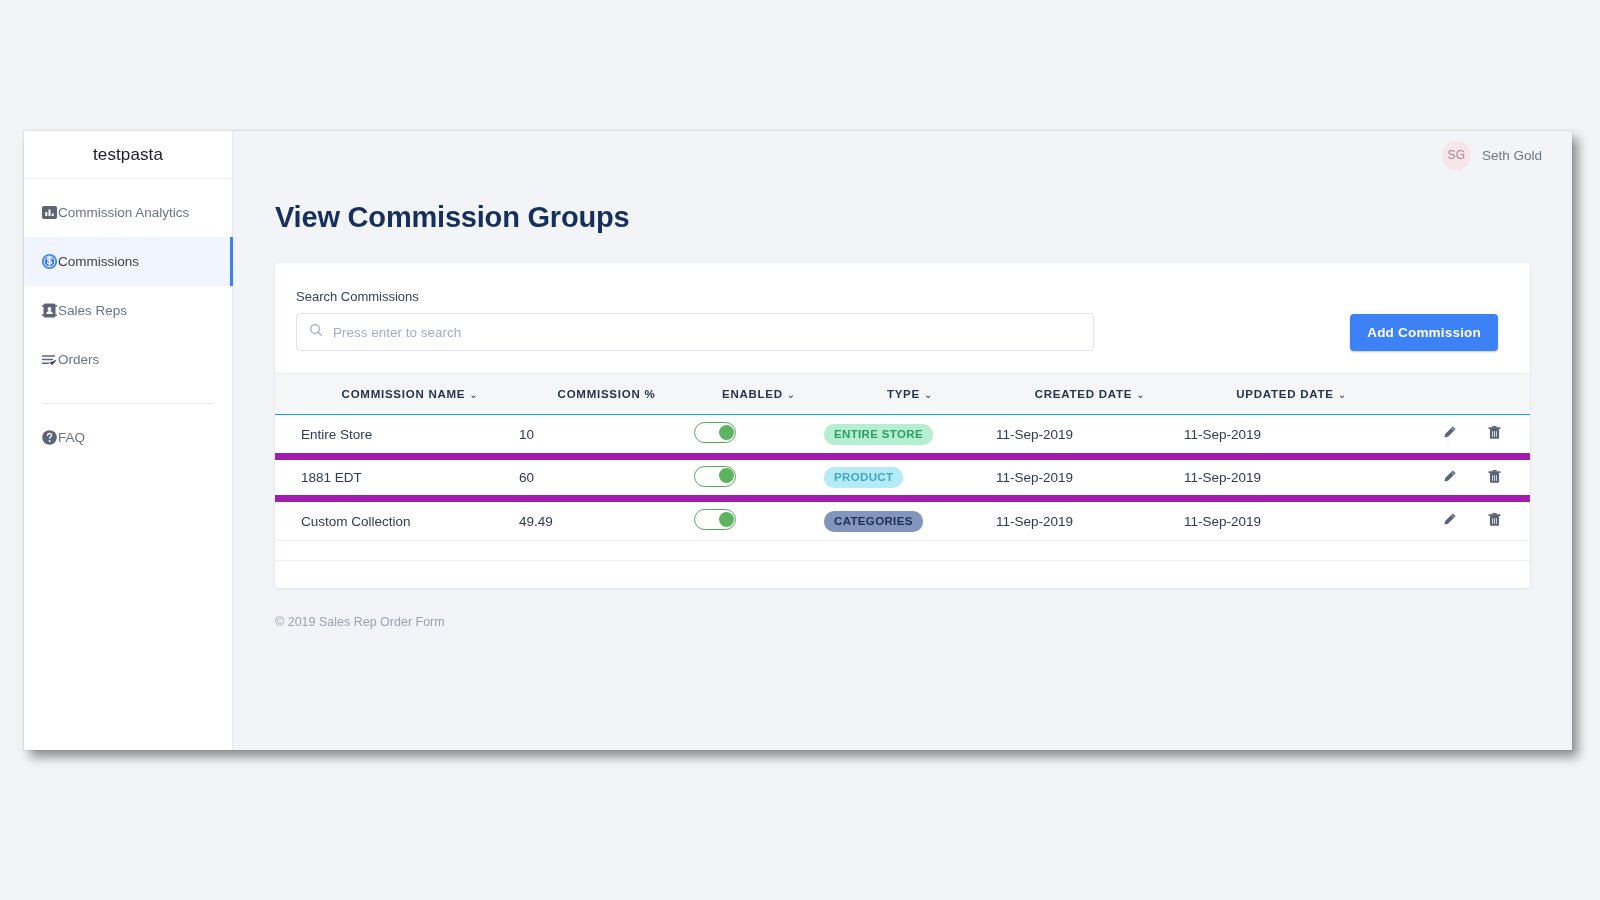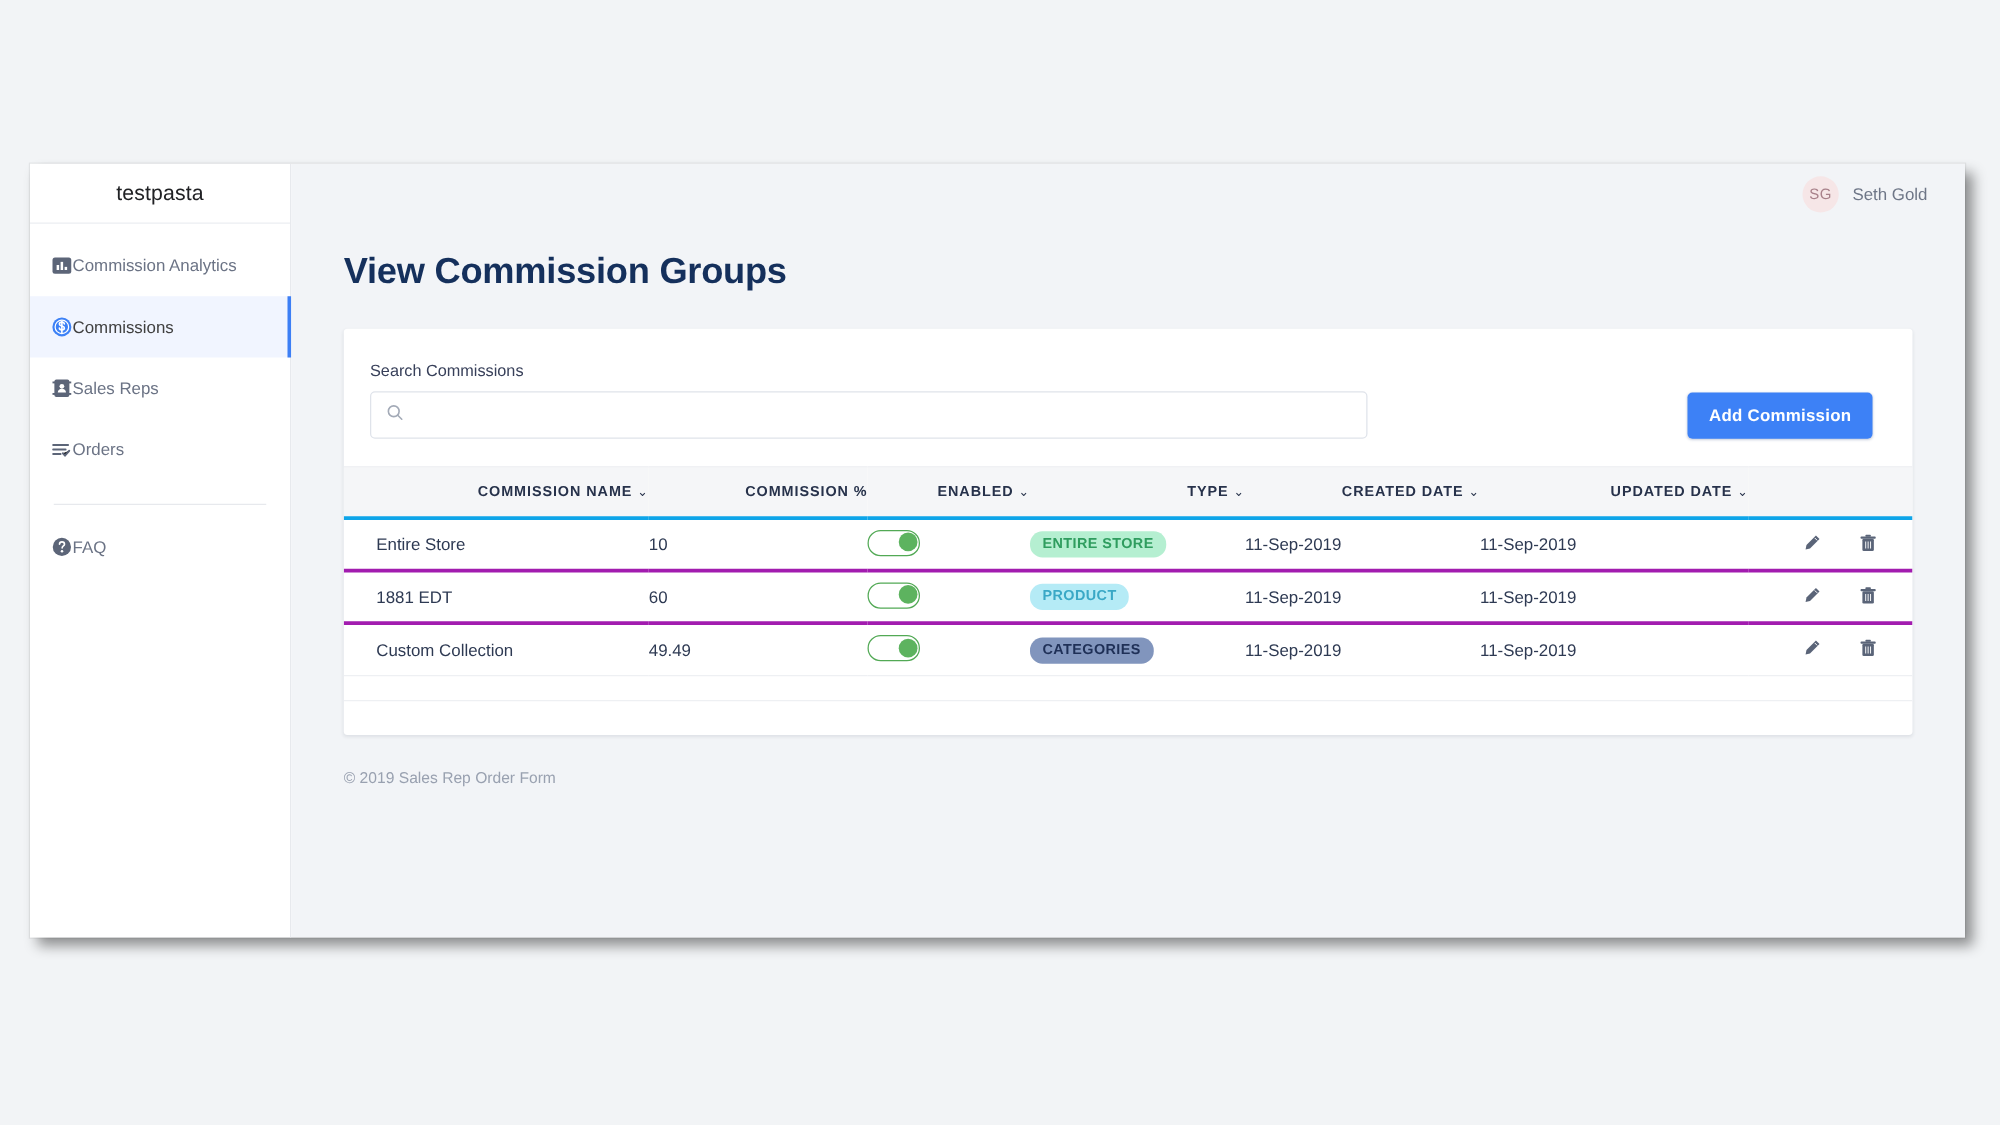--- a/index.html
+++ b/index.html
@@ -138,43 +138,43 @@
     letter-spacing: .2px;
     box-shadow: 0 1px 2px rgba(30,60,120,0.25);
     white-space: nowrap;
     margin-left: 28px;
   }
 
   
   table { width: 100%; border-collapse: collapse; table-layout: fixed; }
   thead tr { background: #f5f6f8; }
   th {
-    text-align: right;
+    text-align: center;
     font-size: 11.5px; font-weight: bold;
     color: #27324b;
     letter-spacing: .75px;
     padding: 13px 0 13px 0;
     height: 41px;
     border-top: 1px solid #ecedf1;
-    border-bottom: 3px solid #0ea5e9;
+    border-bottom: 1px solid #0ea5e9;
     white-space: nowrap;
   }
   th .caret { font-size: 10px; margin-left: 4px; font-weight: normal; }
   th.c1 { padding-left: 26px; width: 244px; }
   th.c2 { width: 175px; }
   th.c3 { width: 130px; }
   th.c4 { width: 172px; }
   th.c5 { width: 188px; }
   th.c6 { width: 215px; }
   th.c7 { width: auto; }
 
   tbody td {
     font-size: 13.5px; color: #2e3a53;
     height: 42px;
-    border-bottom: 3px solid #a21caf;
+    border-bottom: 7px solid #a21caf;
     vertical-align: middle;
   }
   tbody tr:last-child td { border-bottom: 1px solid #eef0f3; }
   td.c1 { padding-left: 26px; }
 
   .toggle {
     width: 42px; height: 21px;
     border: 1.6px solid #52a955;
     border-radius: 11px;
     background: #ffffff;
@@ -306,20 +306,21 @@
       <div id="search-row">
         <div id="search-block">
           <label id="search-label">Search Commissions</label>
           <div id="search-box">
             <span>
               <svg viewBox="0 0 14 14" width="14" height="14">
                   <circle cx="6" cy="6" r="4.3" fill="none" stroke="#a3aab7" stroke-width="1.3"></circle>
                   <path d="M9.2 9.2l3.2 3.2" stroke="#a3aab7" stroke-width="1.3" stroke-linecap="round"></path>
                 </svg>
             </span>
+            <input type="text" placeholder="Press enter to search" style="">
           </div>
         </div>
         <div id="spacer"></div>
         <button id="add-btn">Add Commission</button>
       </div>
 
       <table>
         <thead>
           <tr>
             <th class="c1">

